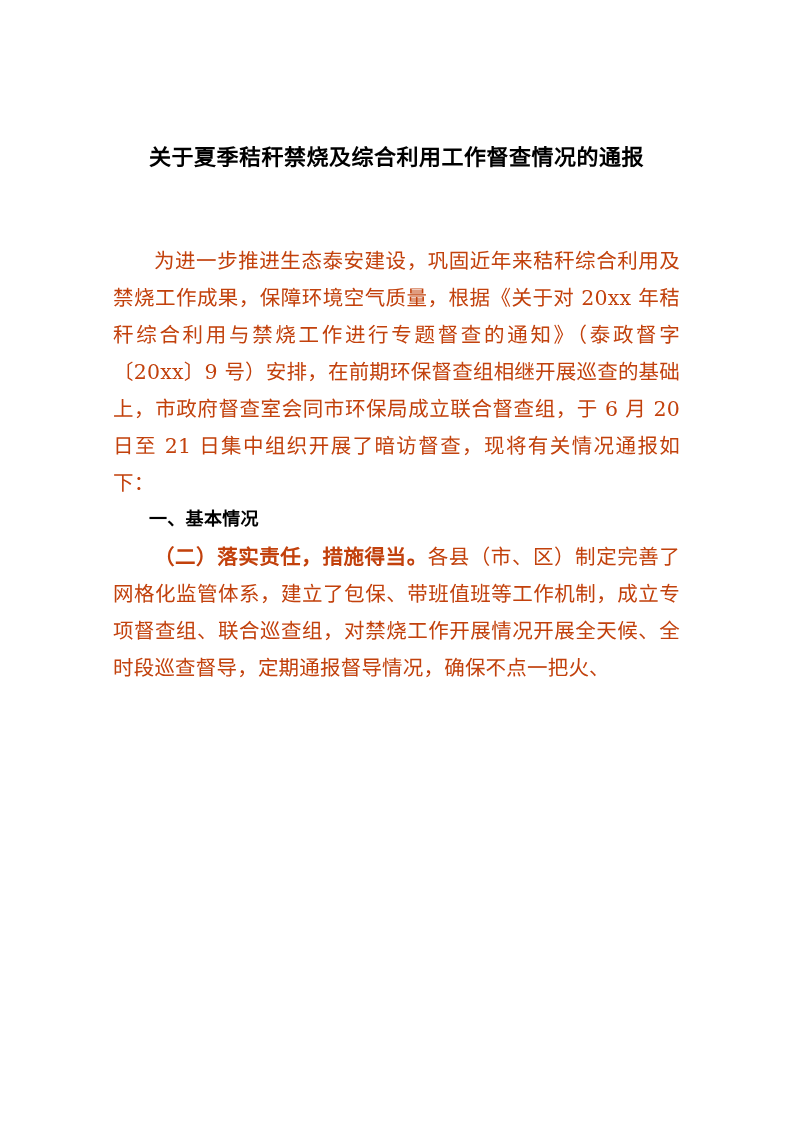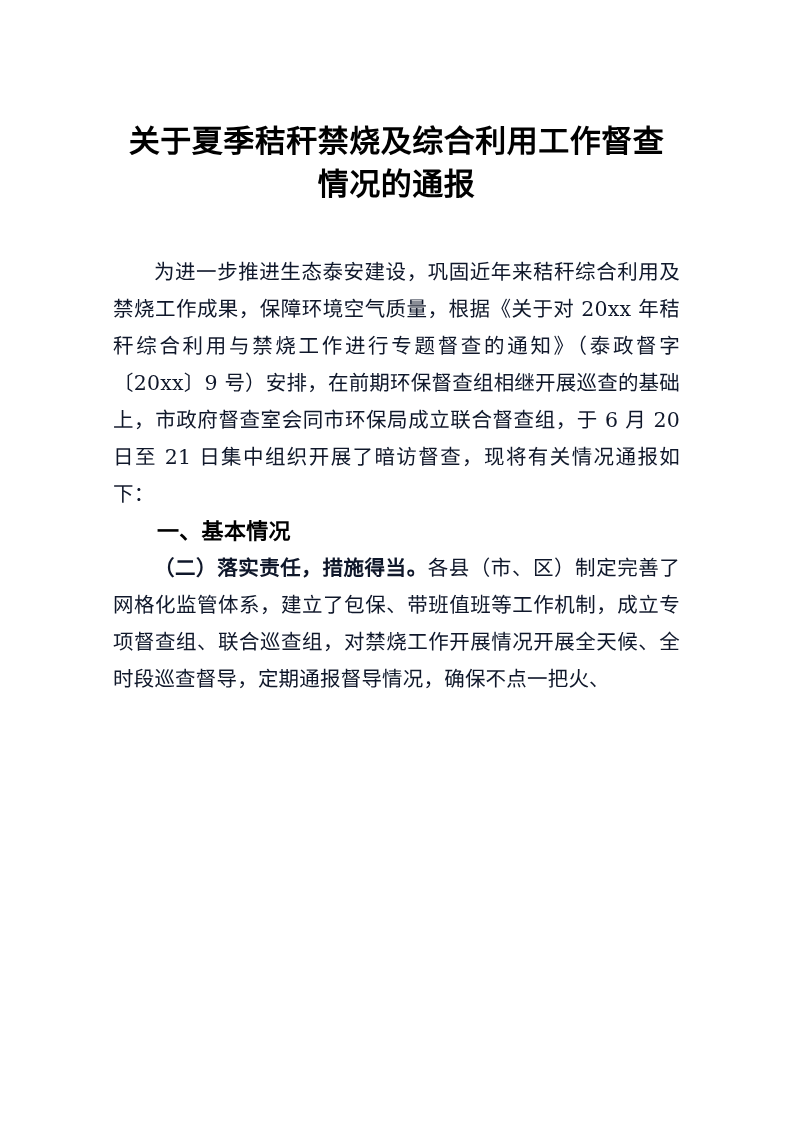--- a/index.html
+++ b/index.html
@@ -35,49 +35,49 @@
   .content {
     position: absolute;
     top: 120px;
     left: 113px;
     width: 567px;
   }
 
   .doc-title {
     font-family: "DejaVu Sans", "Liberation Sans", sans-serif;
     font-weight: 700;
-    font-size: 31px;
+    font-size: 22px;
     line-height: 43px;
     text-align: center;
     color: #000000;
     letter-spacing: 0.5px;
-    margin: 0;
+    margin: 16px;
     padding: 0 12px;
   }
 
   .title-gap {
     height: 48px;
   }
 
   p.body-text {
     font-family: "DejaVu Serif", "Liberation Serif", serif;
     font-size: 20.5px;
     line-height: 37px;
-    color: #0f172a;
+    color: #c2410c;
     text-align: justify;
     text-justify: inter-ideograph;
     margin: 0;
     text-indent: 2em;
     letter-spacing: 0.2px;
   }
 
   h2.section-heading {
-    font-family: Liberation Sans, sans-serif;
+    font-family: Liberation Mono, monospace;
     font-weight: 700;
-    font-size: 22px;
+    font-size: 18px;
     line-height: 37px;
     color: #000000;
     margin: 0;
     text-indent: 2em;
     text-align: left;
     letter-spacing: 0.3px;
   }
 
   .lead-in {
     font-weight: 700;

